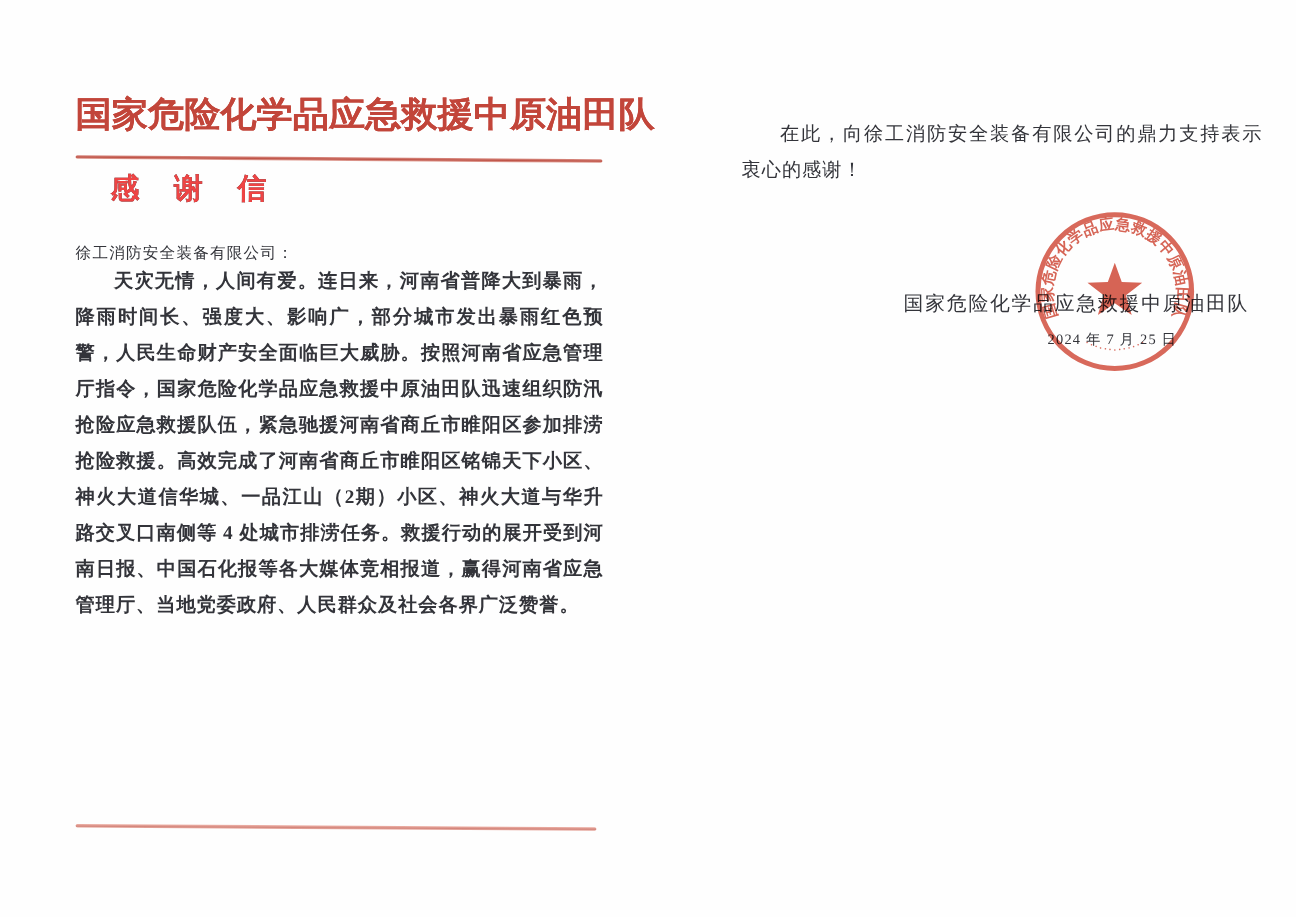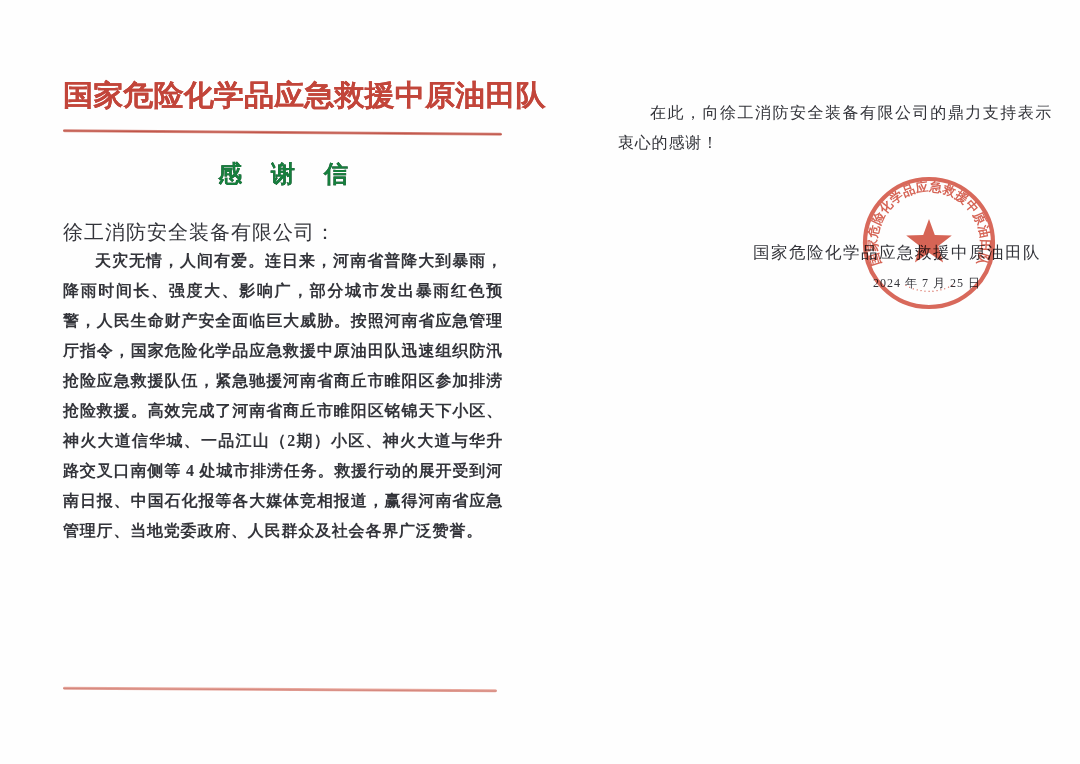--- a/index.html
+++ b/index.html
@@ -18,27 +18,27 @@
     text-align:center;white-space:nowrap;letter-spacing:0px;
     transform:scaleX(1.04);transform-origin:left center;
     text-shadow:0 0 .5px #c2453a;
   }
   .letterhead-rule{
     margin-top:15px;height:3px;width:439px;
     background:linear-gradient(#d98f86,#bf5347 55%,#e3a89f);
     transform:rotate(0.45deg);border-radius:2px;
   }
   .letter-title{
-    margin-top:24px;text-align:center;
-    font-size:24px;font-weight:bold;color:#15803d;
+    margin-top:7px;text-align:left;
+    font-size:24px;font-weight:bold;color:#ef4444;
     letter-spacing:29px;text-indent:29px;
     text-shadow:0 0 .4px #2c2c30;
   }
   .salutation{
-    margin-top:29px;font-size:20px;letter-spacing:1px;
+    margin-top:29px;font-size:13px;letter-spacing:1px;
   }
   .body-par{
     margin:0;font-size:16px;line-height:30px;letter-spacing:.8px;
     text-indent:2em;text-align:justify;text-justify:inter-ideograph;font-weight:bold;
   }
   .footer-rule{
     position:absolute;left:63px;top:688px;width:434px;height:2.5px;
     background:linear-gradient(#eeb4aa,#d4867c 60%,#e8aba1);
     transform:rotate(0.35deg);border-radius:2px;
   }

